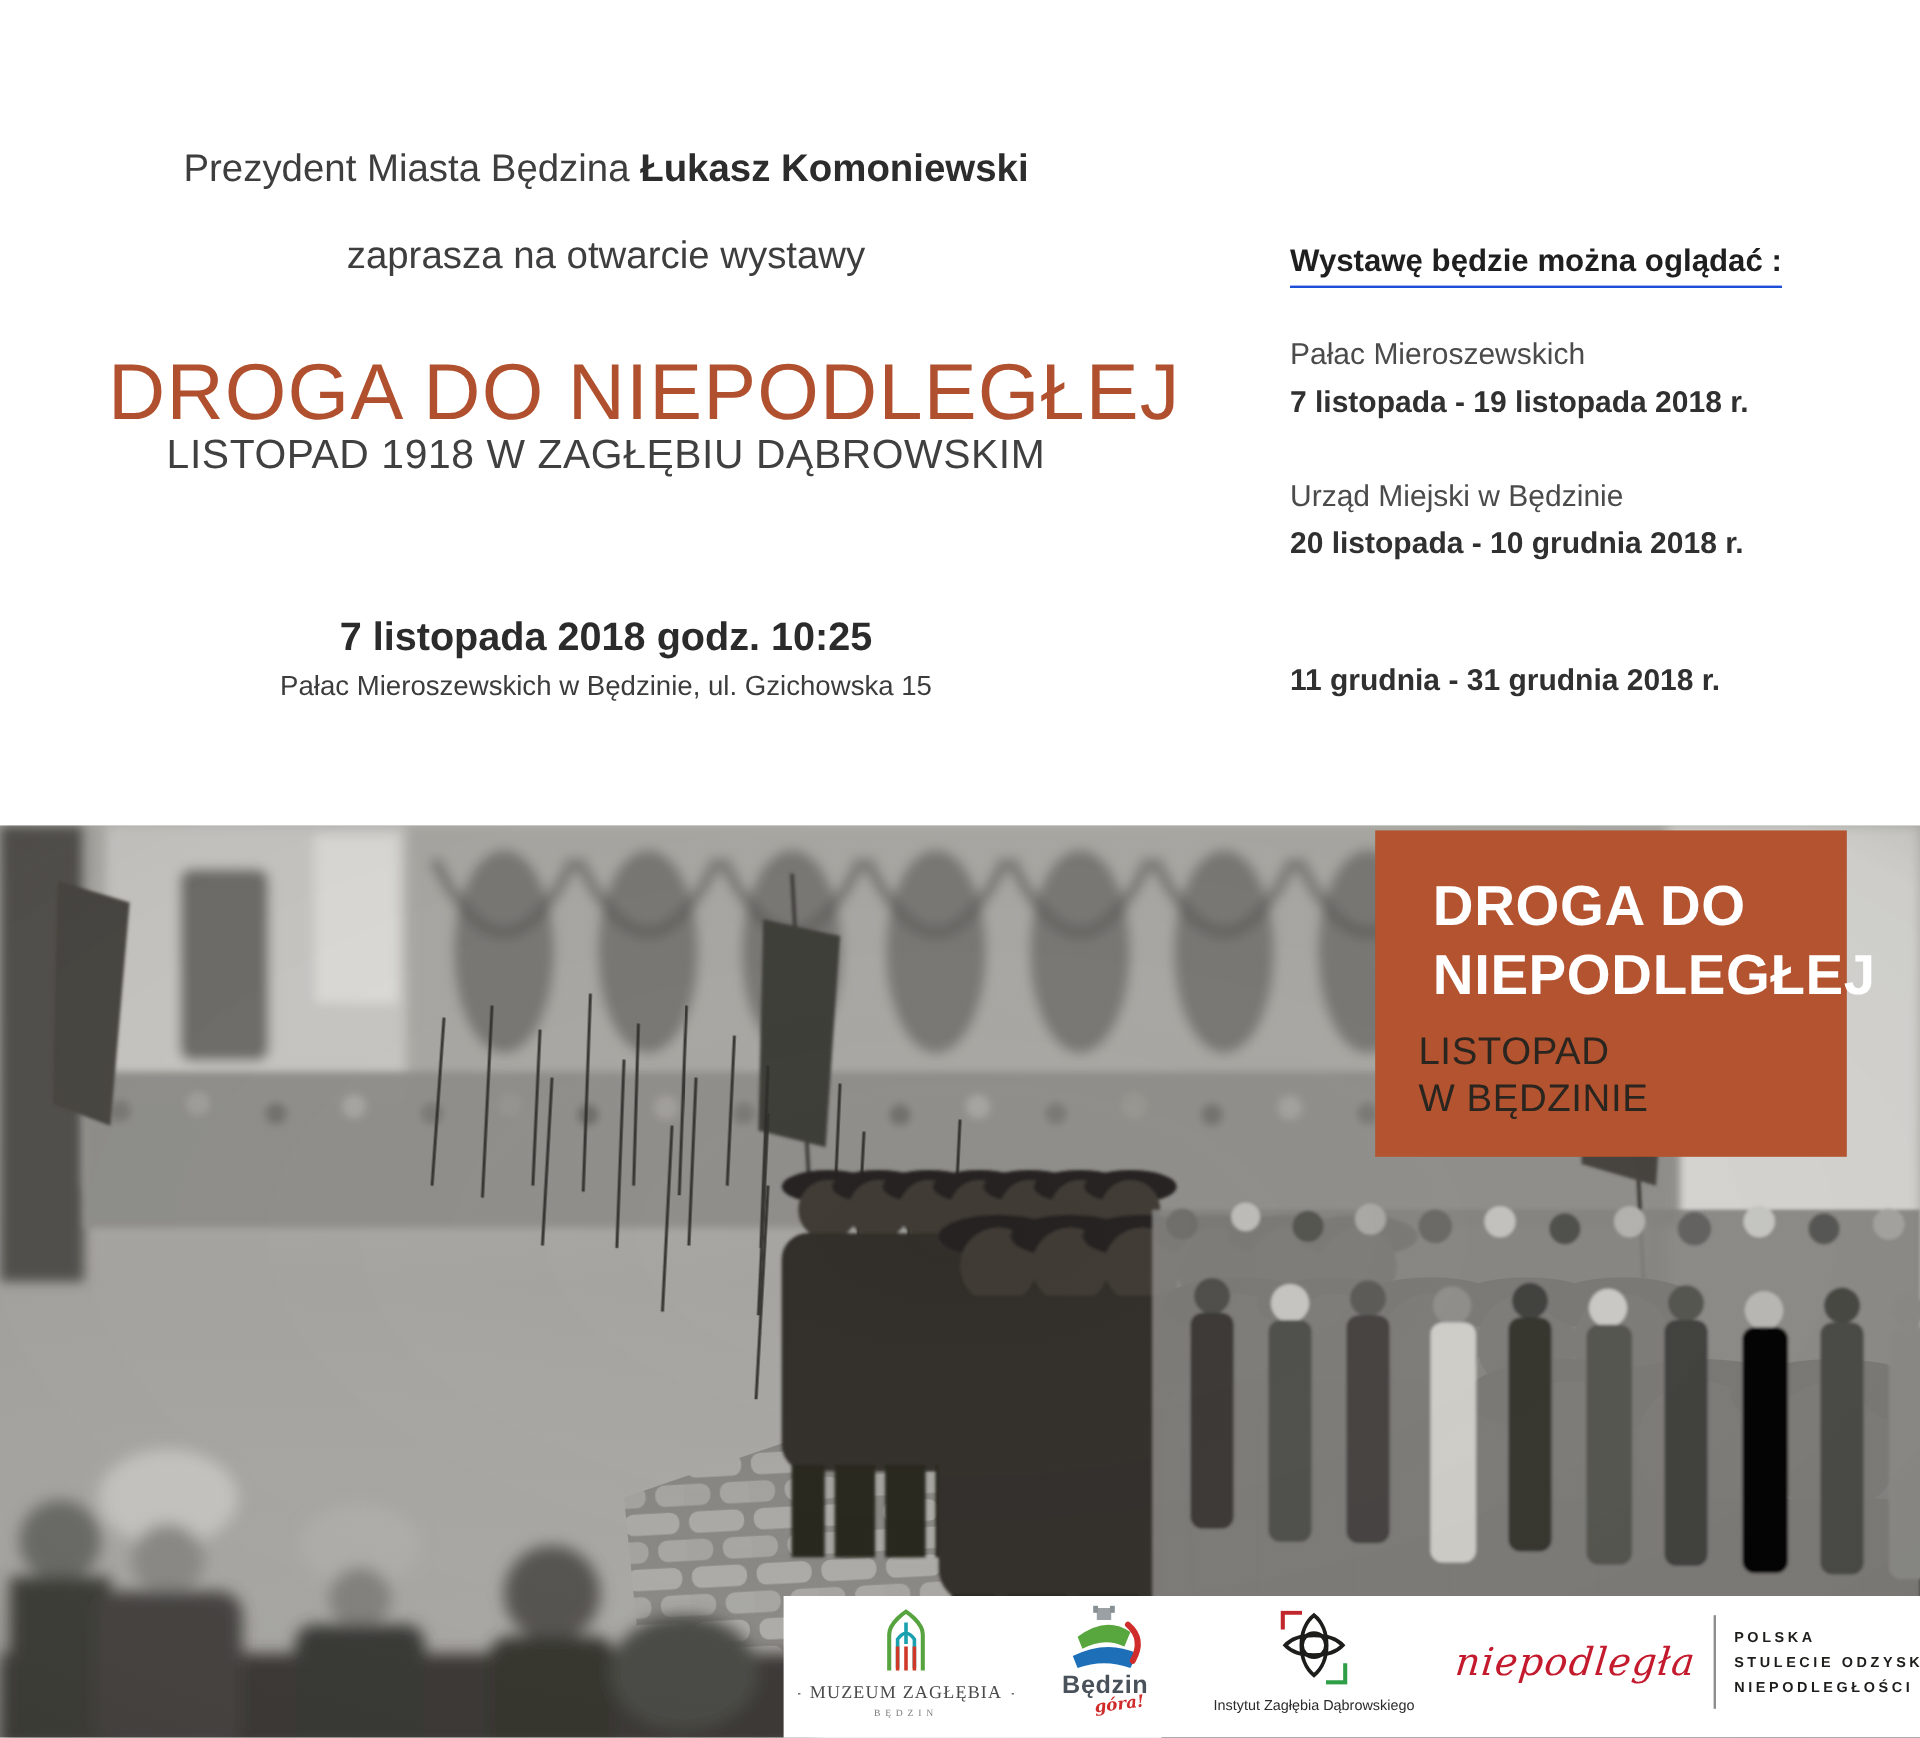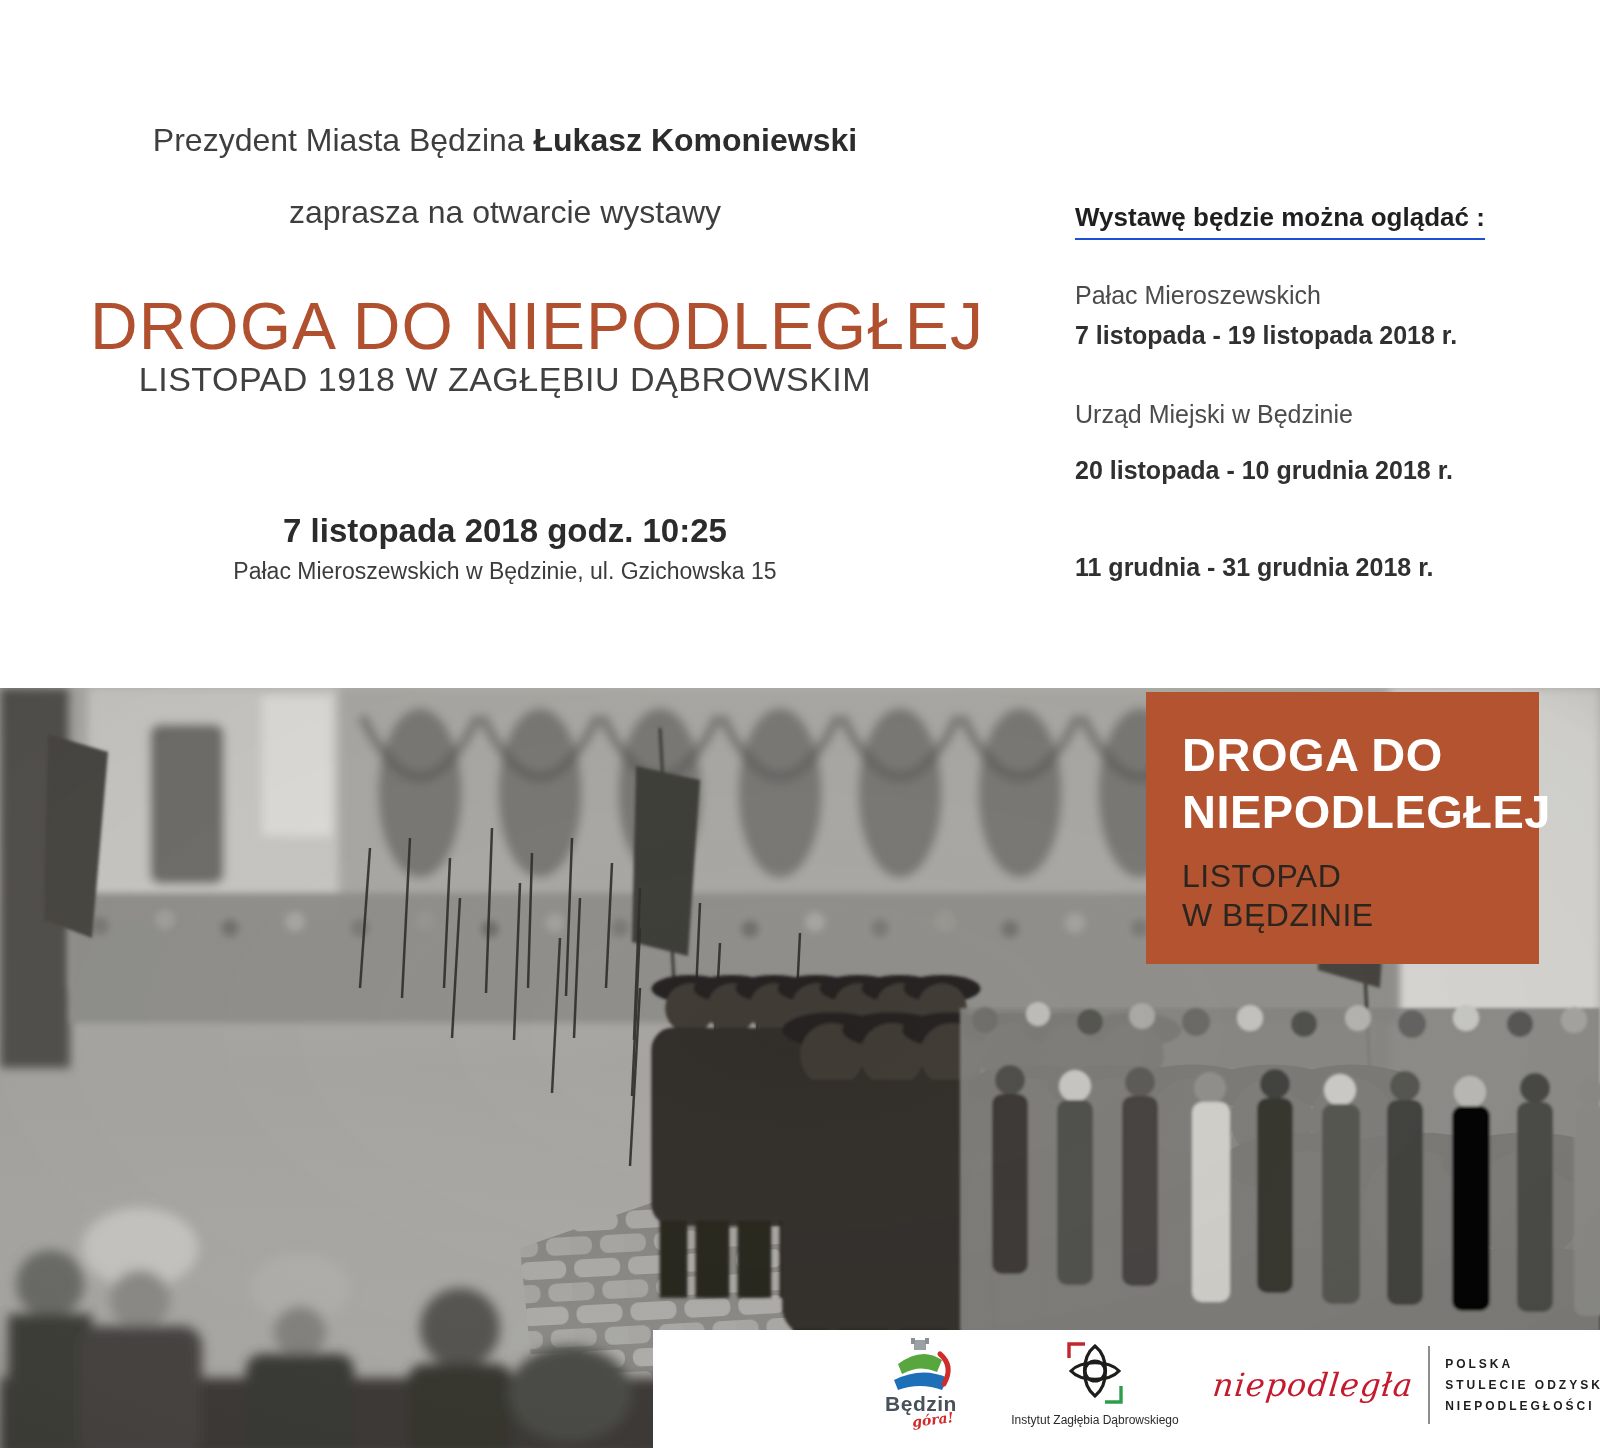--- a/index.html
+++ b/index.html
@@ -19,31 +19,31 @@
   .dt{top:512px;font-size:33px;font-weight:700;color:#2b2b2b;}
   .venue{top:558px;font-size:23px;color:#3c3c3c;}
   
   .schedule{position:absolute;left:1075px;top:0;width:520px;height:688px;}
   .schedule h2,.schedule p{position:absolute;left:0;margin:0;white-space:nowrap;}
   .sched-h{top:202px;font-size:26px;font-weight:700;color:#1f1f1f;}
   .sched-h span{display:inline-block;border-bottom:2px solid #1d4ed8;padding-bottom:5px;}
   .sv{font-size:25px;font-weight:400;color:#4b4b4b;}
   .sd{font-size:25px;font-weight:700;color:#303030;}
   .sv0{top:281px;} .sd0{top:321px;}
-  .sv1{top:400px;} .sd1{top:456px;text-align:center;}
+  .sv1{top:400px;} .sd1{top:439px;text-align:center;}
   .sv2{top:515px;} .sd2{top:553px;}
   
   .photo{position:absolute;left:0;top:688px;width:1600px;height:760px;background:#a9a8a4;}
   .photo-art{position:absolute;left:0;top:0;width:100%;height:100%;display:block;}
   
   .overlay-box{
     position:absolute;left:1146px;top:4px;width:393px;height:272px;box-sizing:border-box;
     background:#b4532f;padding:34px 10px 0 36px;
   }
-  .ob-title{font-size:47px;line-height:57px;font-weight:800;color:#ffffff;letter-spacing:.5px;}
+  .ob-title{font-size:47px;line-height:57px;font-weight:800;color:#ffffff;letter-spacing:.5px;margin-left:12px;}
   .ob-sub{margin-top:17px;font-size:32px;line-height:39px;font-weight:300;color:#2b2520;letter-spacing:.5px;}
   
   .logo-strip{position:absolute;left:653px;top:642px;width:947px;height:118px;background:#ffffff;}
   .logo{position:absolute;}
   .muzeum{left:12px;top:10px;width:180px;text-align:center;}
   .mz-name{display:flex;align-items:center;gap:8px;margin-top:4px;
     font-family:"Liberation Serif",serif;font-size:15px;color:#4a4a4a;letter-spacing:1px;white-space:nowrap;}
   .mz-name::before,.mz-name::after{content:"";flex:1;border-top:1.5px solid #4a4a4a;}
   .mz-sub{font-family:"Liberation Serif",serif;font-size:8px;letter-spacing:4px;color:#7d7d7d;margin-top:3px;}
   .bedzin{left:218px;top:8px;width:100px;text-align:center;}
@@ -303,20 +303,32 @@
         <div>NIEPODLEGŁEJ</div>
       </div>
       <div class="ob-sub">
         <div>LISTOPAD</div>
         <div>W BĘDZINIE</div>
       </div>
     </div>
 
     <div class="logo-strip">
 
+      <div class="logo muzeum">
+        <svg width="44" height="54" viewBox="0 0 44 54" aria-hidden="true">
+          <path d="M8,52 L8,22 C8,12 22,3 22,3 C22,3 36,12 36,22 L36,52" stroke="#57a33f" stroke-width="3.4" fill="none"></path>
+          <path d="M15,50 L15,26 Q22,16 29,26 L29,50" stroke="#1aa0ae" stroke-width="3" fill="none"></path>
+          <line x1="22" y1="12" x2="22" y2="30" stroke="#1aa0ae" stroke-width="3"></line>
+          <line x1="15" y1="32" x2="15" y2="52" stroke="#cf3a28" stroke-width="3"></line>
+          <line x1="22" y1="32" x2="22" y2="52" stroke="#cf3a28" stroke-width="3"></line>
+          <line x1="29" y1="32" x2="29" y2="52" stroke="#cf3a28" stroke-width="3"></line>
+        </svg>
+        <div class="mz-name">MUZEUM ZAGŁĘBIA</div>
+        <div class="mz-sub">BĘDZIN</div>
+      </div>
 
       <div class="logo bedzin">
         <svg width="74" height="52" viewBox="0 0 74 52" aria-hidden="true">
           <rect x="30" y="2" width="12" height="10" fill="#9aa0a4"></rect>
           <rect x="27" y="0" width="4" height="6" fill="#879094"></rect>
           <rect x="41" y="0" width="4" height="6" fill="#879094"></rect>
           <path d="M14,26 Q38,8 58,22 L53,34 Q36,26 18,36 Z" fill="#58a63e"></path>
           <path d="M10,42 Q38,28 64,40 L58,52 Q36,44 14,52 Z" fill="#1d6fb8"></path>
           <path d="M56,16 Q70,28 60,46" stroke="#d02c2c" stroke-width="5" fill="none" stroke-linecap="round"></path>
         </svg>

